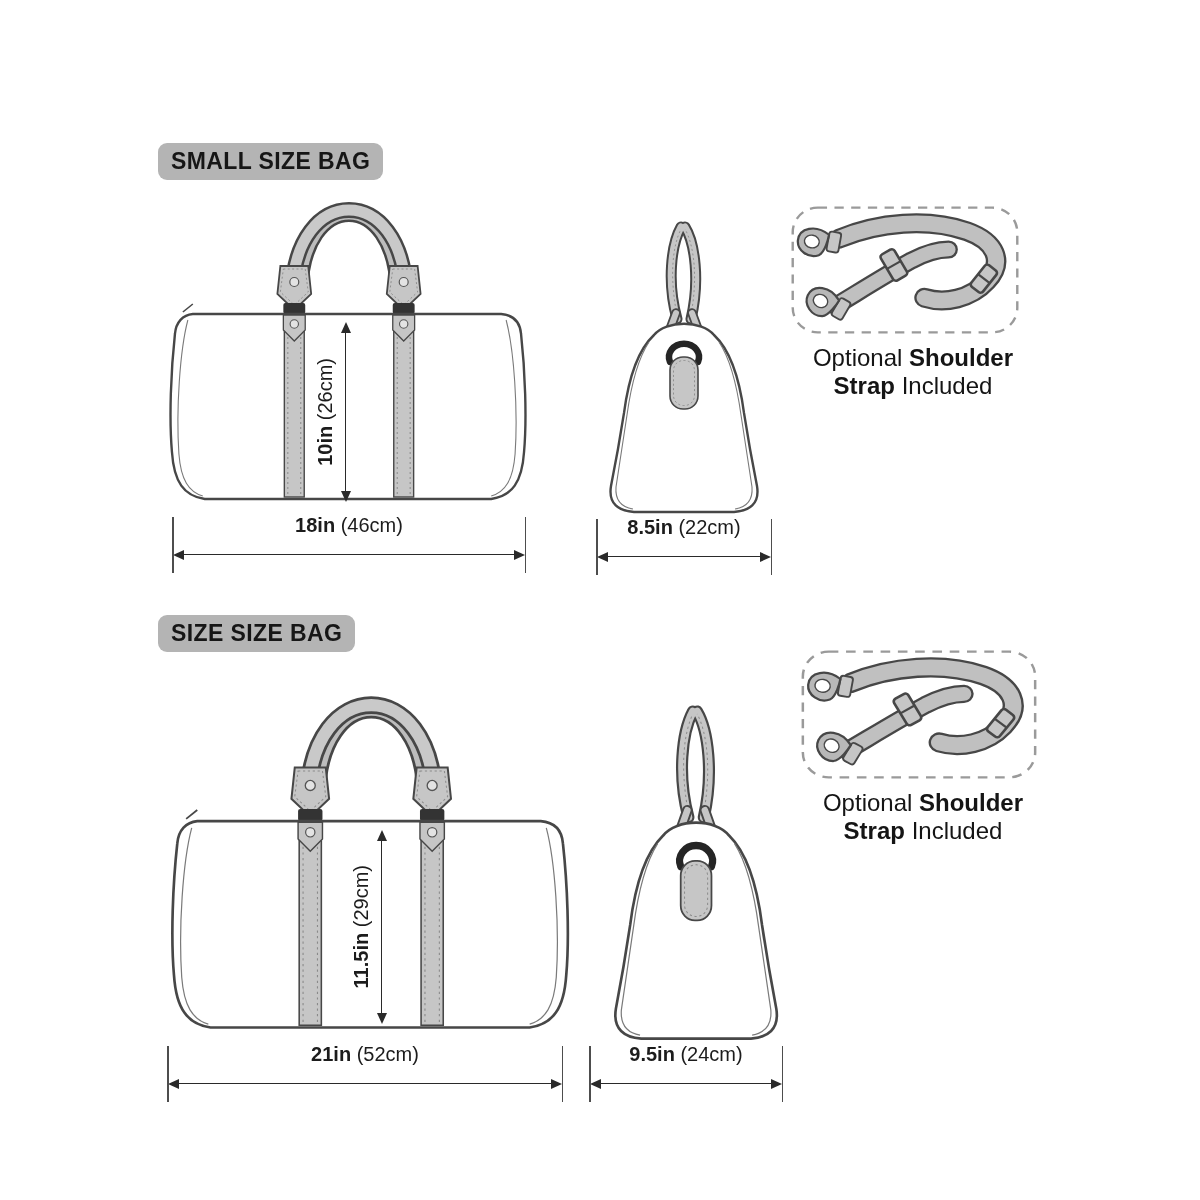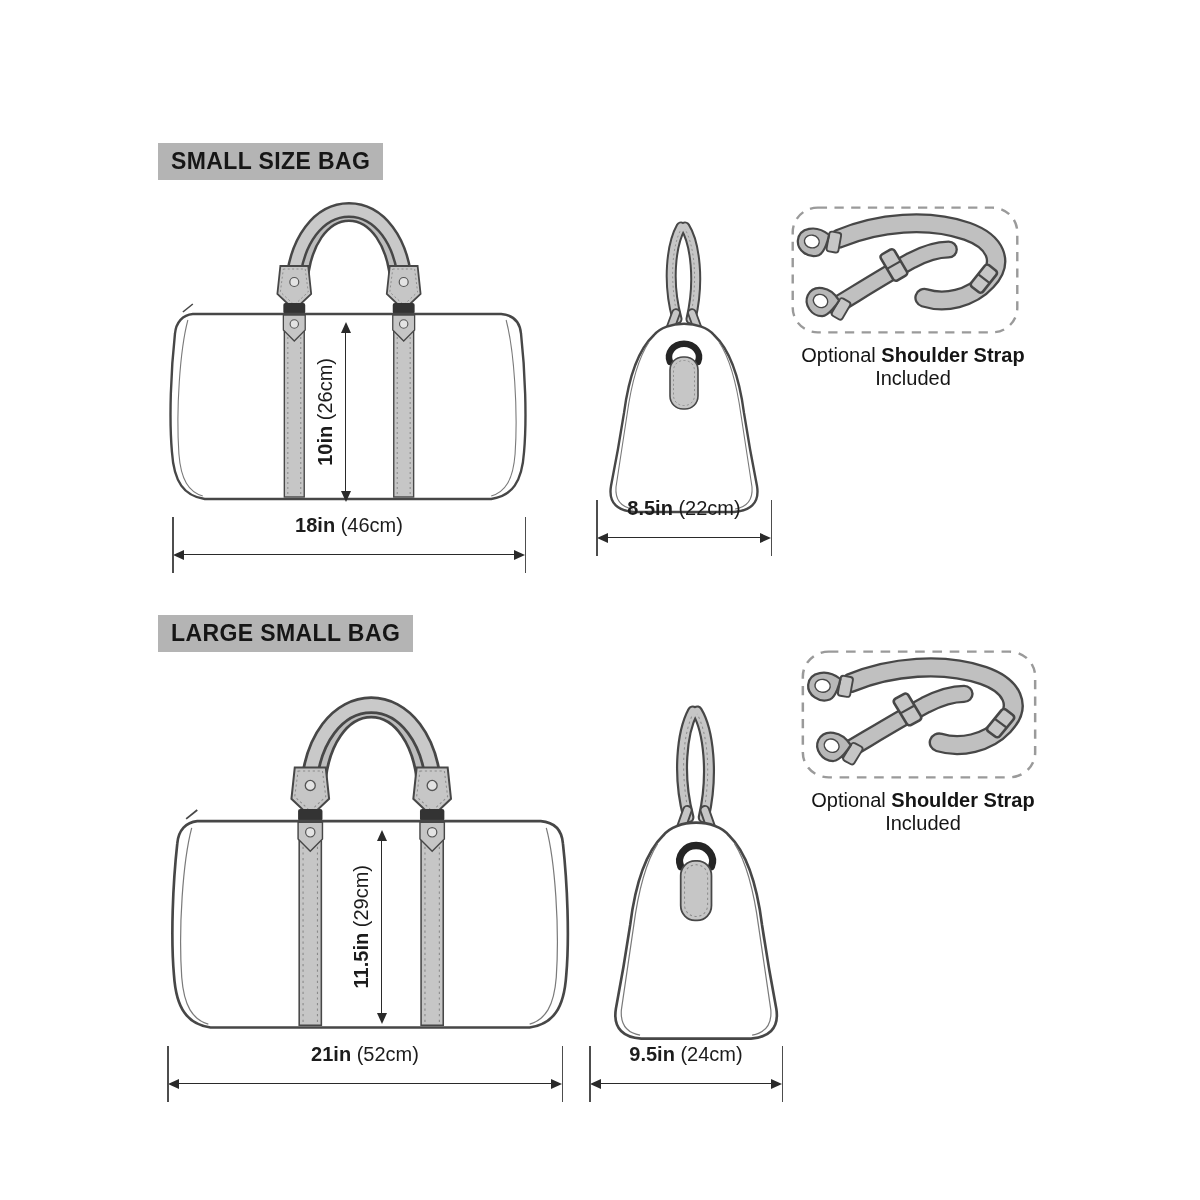--- a/index.html
+++ b/index.html
@@ -4,21 +4,21 @@
 <style>
   html,body{margin:0;padding:0;}
   body{
     width:1200px;height:1200px;position:relative;background:#ffffff;
     font-family:"Liberation Sans", sans-serif;color:#1a1a1a;overflow:hidden;
   }
   .abs{position:absolute;}
   .hdr{
     position:absolute;background:#b4b4b4;color:#161616;
     font-size:23px;font-weight:bold;letter-spacing:.4px;
-    padding:6px 13px;line-height:1.1;
+    padding:6px 13px;line-height:1.1;border-radius:9px;
   }
   
   .vdim{position:absolute;display:flex;align-items:center;gap:3px;}
   .vlabel{
     writing-mode:vertical-rl;transform:rotate(180deg);
     font-size:20px;white-space:nowrap;color:#1c1c1c;
   }
   .vline{align-self:stretch;display:flex;flex-direction:column;align-items:center;width:11px;}
   .vline .stem{flex:1;width:1.6px;background:#2a2a2a;}
   .tri-up{width:0;height:0;border-left:5px solid transparent;border-right:5px solid transparent;border-bottom:11px solid #2a2a2a;}
@@ -28,21 +28,21 @@
   .hlabel{font-size:20px;white-space:nowrap;color:#1c1c1c;line-height:1;}
   .hline{position:relative;display:flex;align-items:center;width:100%;height:11px;}
   .hline .stem{flex:1;height:1.6px;background:#2a2a2a;}
   .tri-left{width:0;height:0;border-top:5px solid transparent;border-bottom:5px solid transparent;border-right:11px solid #2a2a2a;}
   .tri-right{width:0;height:0;border-top:5px solid transparent;border-bottom:5px solid transparent;border-left:11px solid #2a2a2a;}
   .hline::before,.hline::after{
     content:"";position:absolute;top:-32px;width:1.5px;height:56px;background:#4d4d4d;
   }
   .hline::before{left:-1px;}
   .hline::after{right:-1px;}
-  .caption{position:absolute;font-size:20px;text-align:center;width:266px;color:#151515;}
+  .caption{position:absolute;font-size:24px;text-align:center;width:266px;color:#151515;}
   b{font-weight:bold;}
 </style>
 </head>
 <body>
 
 <svg width="0" height="0" style="position:absolute" aria-hidden="true">
   <defs>
 
     <symbol id="bag-front" viewBox="0 0 370 312" preserveAspectRatio="none">
       <g>
@@ -163,38 +163,38 @@
       <span class="tri-left"></span>
       <span class="stem"></span>
       <span class="tri-right"></span>
     </div>
 </div>
 
 <svg class="abs" style="left:592px;top:215px" width="182" height="300">
     <use href="#bag-side"></use>
   </svg>
 
-<div class="hdim" style="left:597px;top:498px;width:174px">
+<div class="hdim" style="left:597px;top:517px;width:174px">
   <div class="hlabel"><b>8.5in</b><span> (22cm)</span></div>
   <div class="hline">
       <span class="tri-left"></span>
       <span class="stem"></span>
       <span class="tri-right"></span>
     </div>
 </div>
 
 <svg class="abs" style="left:789px;top:204px" width="232" height="132">
     <use href="#strap"></use>
   </svg>
 
 <div class="caption" style="left:780px;top:344px">
   <span>Optional </span><b>Shoulder Strap</b><span> Included</span>
 </div>
 
-<div class="hdr" style="left:158px;top:615px">LARGE SMALL BAG</div>
+<div class="hdr" style="left:158px;top:615px">SIZE SIZE BAG</div>
 
 <svg class="abs" style="left:164px;top:694px" width="410" height="348">
     <use href="#bag-front"></use>
   </svg>
 
 <div class="vdim" style="left:350px;top:830px;height:194px">
   <div class="vlabel"><b>11.5in</b><span> (29cm)</span></div>
   <div class="vline">
       <span class="tri-up"></span>
       <span class="stem"></span>

